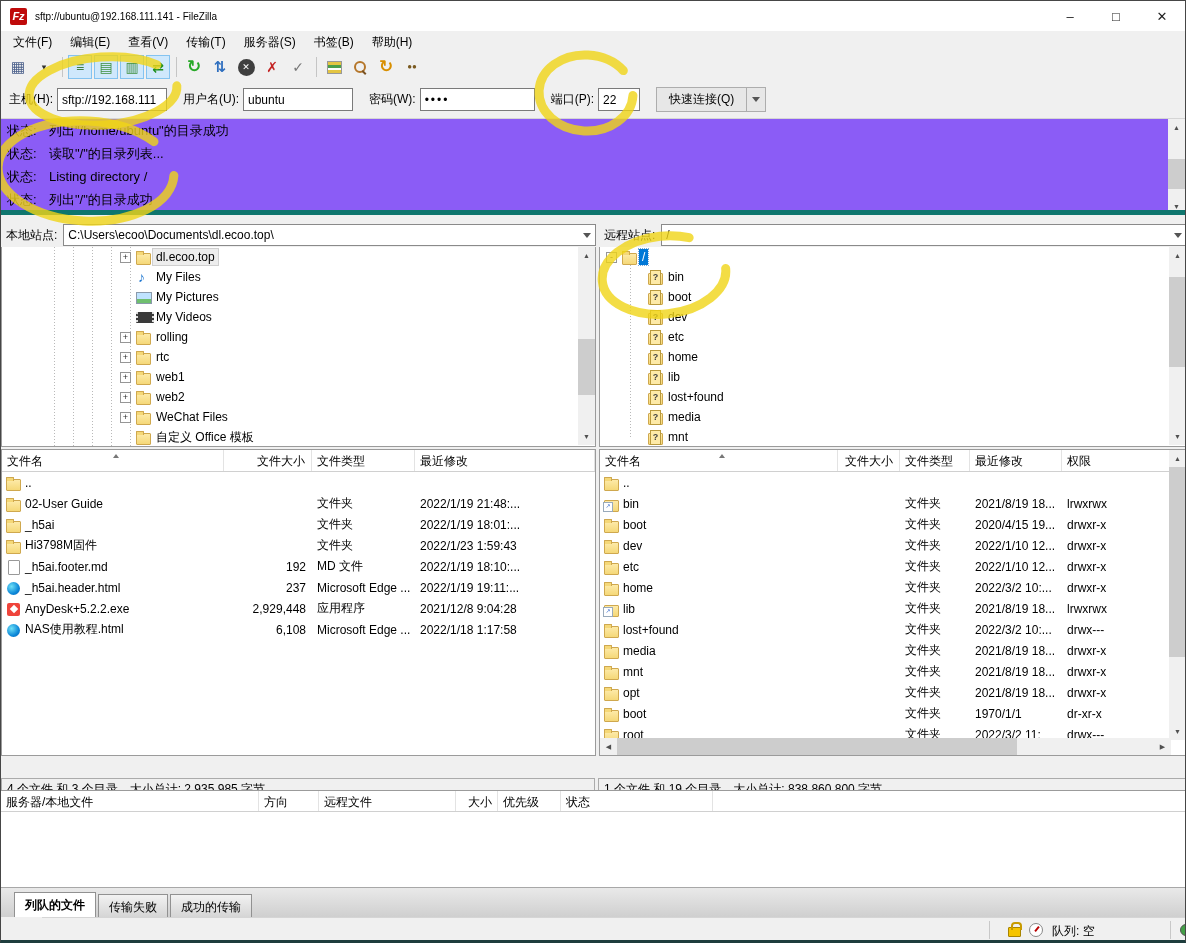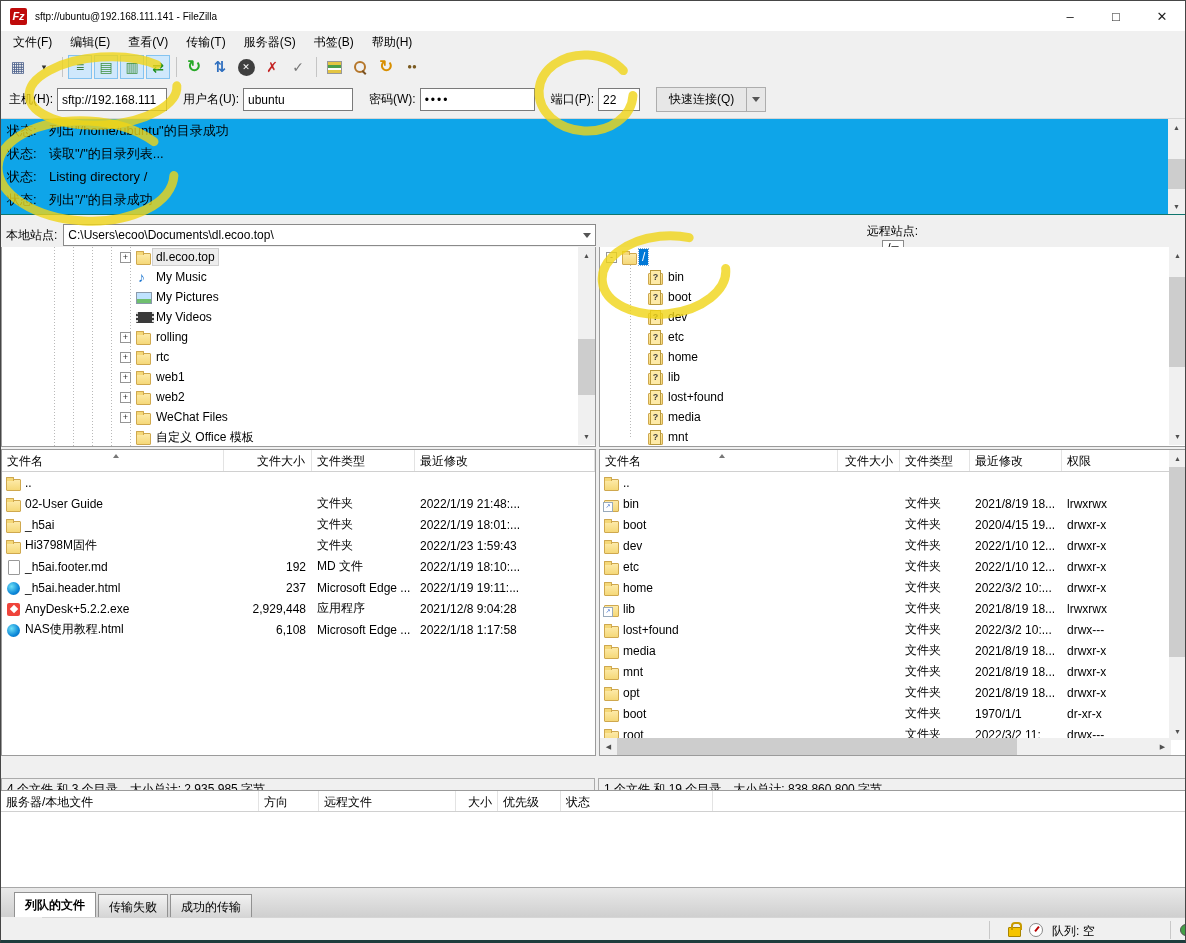--- a/index.html
+++ b/index.html
@@ -51,38 +51,38 @@
   #quickconnect input { height:23px; border:1px solid #7a7a7a; font-family:inherit; font-size:12px; padding:1px 4px; background:#fff; }
   #host-input { width:110px; margin-right:16px; }
   #user-input { width:110px; margin-right:16px; }
   #pass-input { width:115px; margin-right:16px; letter-spacing:2px; }
   #port-input { width:42px; margin-right:16px; }
   .qc-btn { height:25px; padding:0 12px; background:#e7e7e7; border:1px solid #adadad; display:flex; align-items:center; }
   .qc-drop { height:25px; width:19px; background:#e7e7e7; border:1px solid #adadad; border-left:none; display:flex; align-items:center; justify-content:center; }
   .caret-down { width:0; height:0; border:4px solid transparent; border-top:5px solid #555; margin-top:4px; }
 
   
-  #log { position:absolute; top:118px; left:0; width:100%; height:96px; background:#0ea5e9; border-bottom:1px solid #0f766e; overflow:hidden; }
+  #log { position:absolute; top:118px; left:0; width:100%; height:96px; background:#8b5cf6; border-bottom:5px solid #0f766e; overflow:hidden; }
   .log-line { display:flex; height:23px; align-items:center; font-size:13px; padding-left:6px; }
   .log-label { width:42px; flex:none; }
 
   
   .vscroll { position:absolute; right:0; top:0; width:17px; height:100%; background:#f0f0f0; }
   .vscroll .sarrow { position:absolute; left:0; width:17px; height:17px; color:#505050; font-size:7px; text-align:center; line-height:17px; }
   .vscroll .sarrow.down { bottom:0; }
   .vscroll .thumb { position:absolute; left:0; width:17px; background:#cdcdcd; }
   .hscroll { position:absolute; left:0; bottom:0; height:17px; background:#f0f0f0; }
   .hscroll .sarrow { position:absolute; top:0; width:17px; height:17px; color:#505050; font-size:7px; text-align:center; line-height:17px; }
   .hscroll .sarrow.right { right:0; }
   .hscroll .thumb { position:absolute; top:0; height:17px; background:#cdcdcd; }
 
   
   .sitebar { position:absolute; top:222px; height:24px; background:#f0f0f0; display:flex; align-items:center; }
   #sitebar-local { left:0; width:595px; }
-  #sitebar-remote { left:598px; width:588px;flex-direction:column; }
+  #sitebar-remote { left:598px; width:588px; }
   .site-label { padding:0 6px 0 5px; flex:none; }
   .site-combo { flex:1; height:22px; background:#fff; border:1px solid #8a8a8a; display:flex; align-items:center; padding-left:4px; }
   .site-combo .val { flex:1; white-space:nowrap; overflow:hidden; }
 
   
   .tree { position:absolute; top:246px; height:200px; background:#fff; border:1px solid #9b9b9b; border-top:none; overflow:hidden; }
   #local-tree { left:0; width:595px;
     background-image:repeating-linear-gradient(to bottom,#b9b9b9 0 1px,transparent 1px 3px),repeating-linear-gradient(to bottom,#b9b9b9 0 1px,transparent 1px 3px),repeating-linear-gradient(to bottom,#b9b9b9 0 1px,transparent 1px 3px),repeating-linear-gradient(to bottom,#b9b9b9 0 1px,transparent 1px 3px),repeating-linear-gradient(to bottom,#b9b9b9 0 1px,transparent 1px 3px);
     background-size:1px 100%,1px 100%,1px 100%,1px 100%,1px 100%;
     background-repeat:no-repeat; background-position:52px 0,71px 0,90px 0,109px 0,128px 0; }
@@ -355,21 +355,21 @@
 
       <div class="trow selected" style="padding-left: 118px;">
         <span class="exp">+</span>
         <span class="icon icon-folder"></span>
         <span class="tlabel">dl.ecoo.top</span>
       </div>
 
       <div class="trow" style="padding-left: 118px;">
         <span class="exp"></span>
         <span class="icon icon-music"></span>
-        <span class="tlabel">My Music</span>
+        <span class="tlabel">My Files</span>
       </div>
 
       <div class="trow" style="padding-left: 118px;">
         <span class="exp"></span>
         <span class="icon icon-picture"></span>
         <span class="tlabel">My Pictures</span>
       </div>
 
       <div class="trow" style="padding-left: 118px;">
         <span class="exp"></span>

